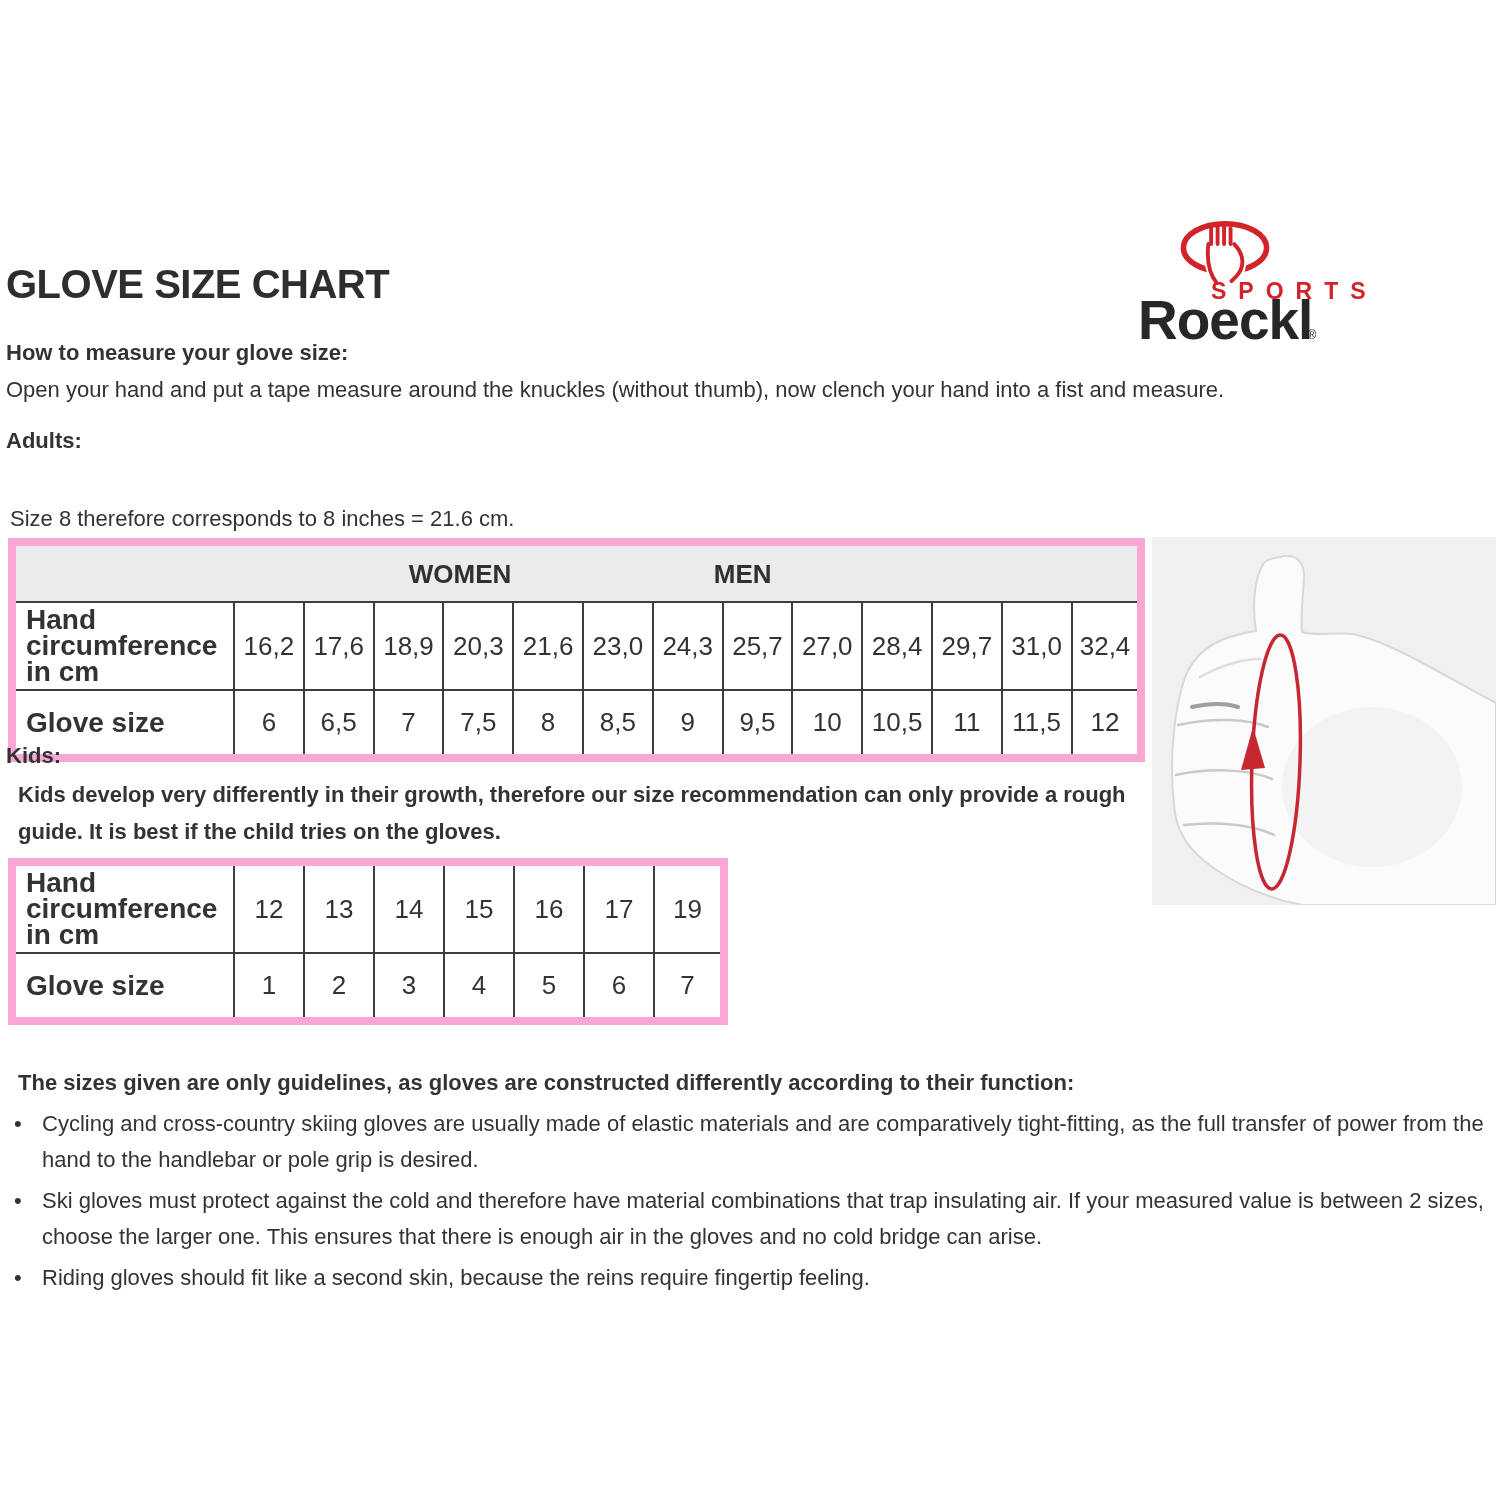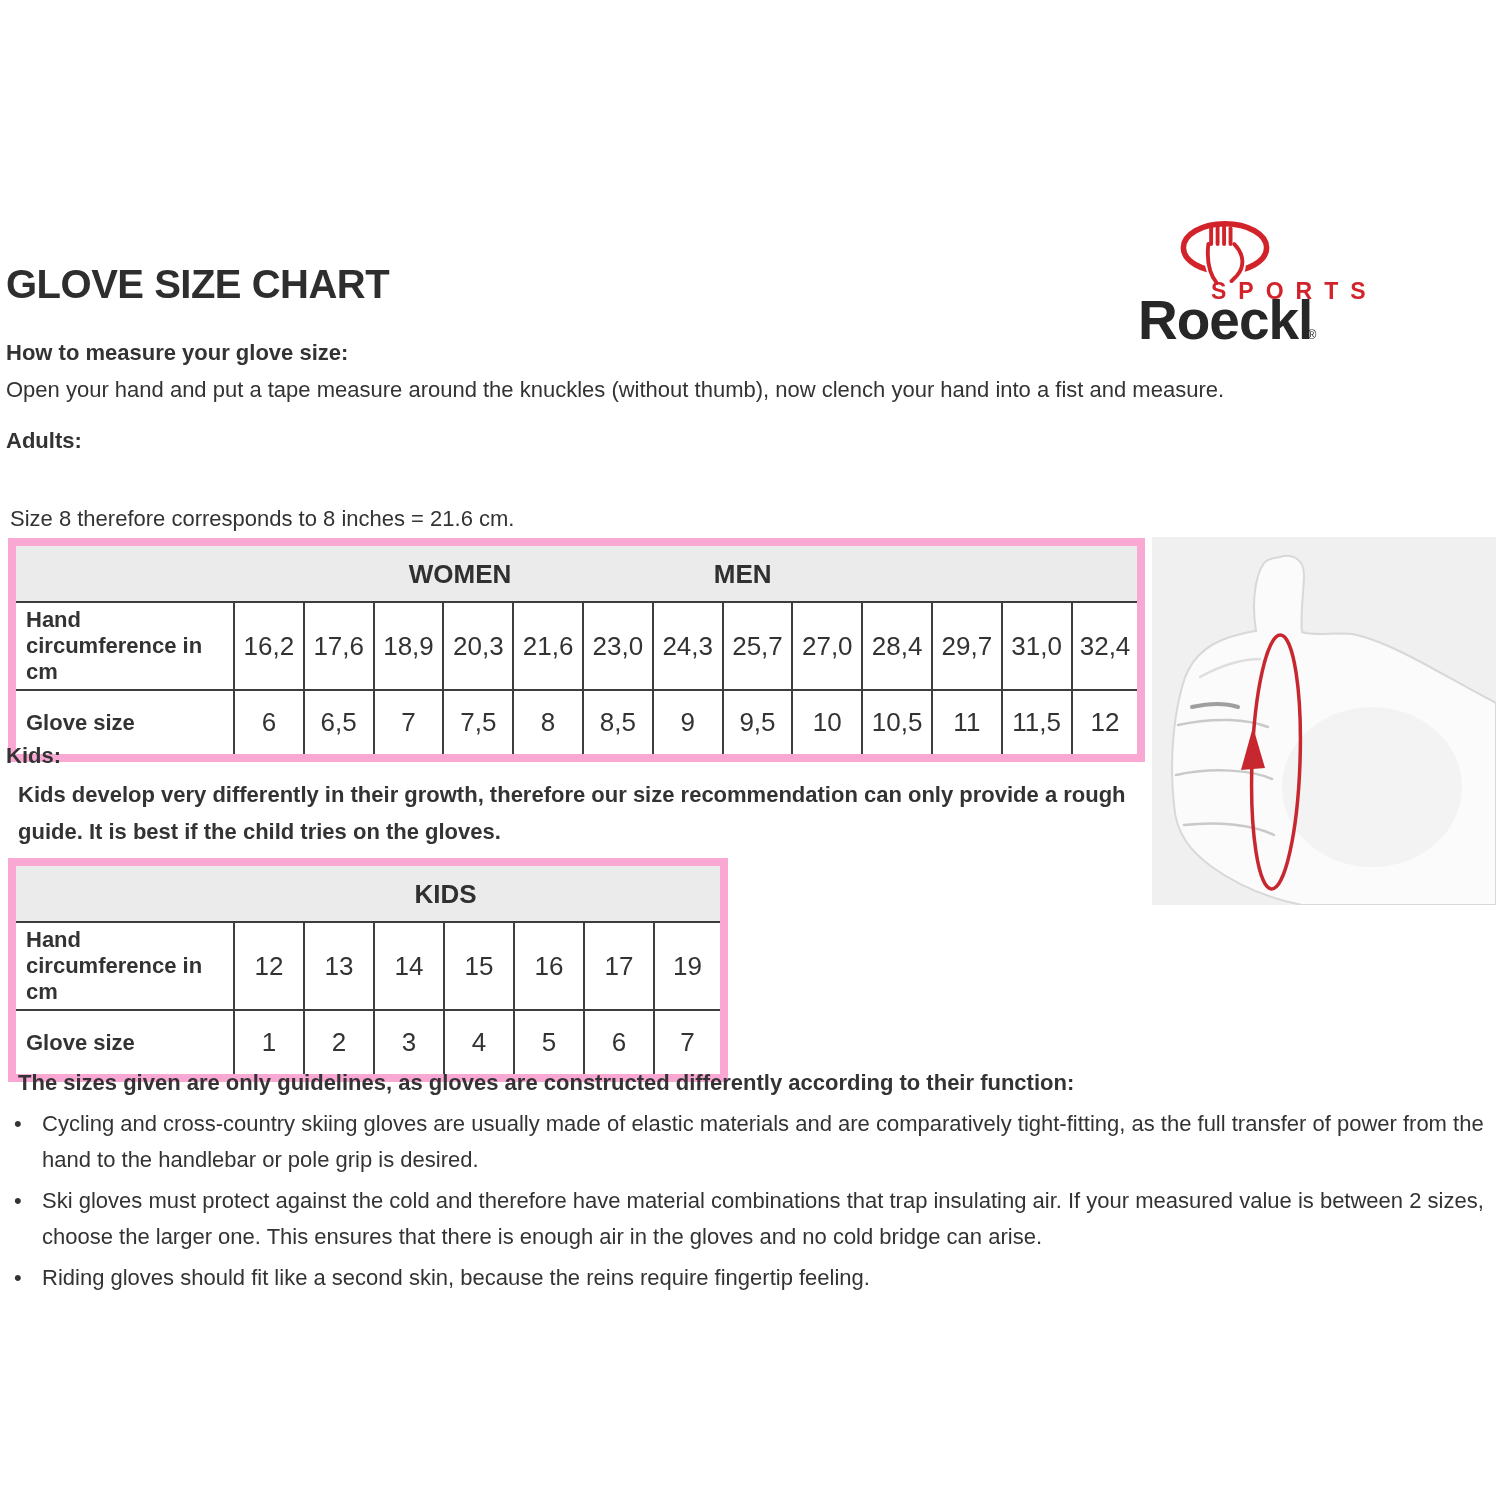--- a/index.html
+++ b/index.html
@@ -21,21 +21,21 @@
   .h1{font-size:40px;font-weight:700;letter-spacing:-0.5px;color:#2e2e2e;line-height:42px;}
   .b{font-weight:700;}
   .txt{font-size:22px;line-height:30px;color:#333333;white-space:nowrap;}
   .txtwrap{font-size:22px;line-height:37px;color:#333333;margin-left:12px;}
 
   
   table.size{position:absolute;border-collapse:collapse;table-layout:fixed;
         border:8px solid #f9a8d4;background:#ffffff;}
   table.size td{border:2px solid #3d3d3d;text-align:center;vertical-align:middle;
         font-size:26px;color:#333333;padding:0;}
-  table.size td.lbl{text-align:left;font-size:22px;font-weight:700;padding:4px 6px 4px 10px;line-height:26px;}
+  table.size td.lbl{text-align:left;font-size:28px;font-weight:700;padding:4px 6px 4px 10px;line-height:26px;}
   table.size tr.ghead td{background:#ebebeb;height:55px;font-weight:700;position:relative;}
   table.size tr.vals td{height:61px;}
   table.size tr.glove td{height:55px;}
   .gspan{position:absolute;top:50%;transform:translate(-50%,-50%);font-size:26px;font-weight:700;color:#303030;white-space:nowrap;}
   #t-adults{left:8px;top:538px;width:1130px;}
   #t-kids{left:8px;top:858px;width:712px;}
   #t-adults .g-women{left:39.6%;}
   #t-adults .g-men{left:64.8%;}
   #t-kids .g-kids{left:61%;}
 
@@ -131,25 +131,20 @@
 
   <div class="abs txt b" style="left:6px;top:741px;">Kids:</div>
   <div class="abs txtwrap b" style="left:6px;top:776px;width:1125px;">Kids develop very differently in their growth, therefore our size recommendation can only provide a rough guide. It is best if the child tries on the gloves.</div>
 
   <table class="size" id="t-kids">
     <colgroup>
       <col style="width:222px;">
       <col span="7" style="width:70px;">
     </colgroup>
     <tbody>
-        <tr class="ghead">
-      <td colspan="8">
-        <span class="gspan g-kids">KIDS</span>
-      </td>
-    </tr>
     <tr class="vals">
       <td class="lbl">Hand circumference in cm</td>
       <td>12</td>
       <td>13</td>
       <td>14</td>
       <td>15</td>
       <td>16</td>
       <td>17</td>
       <td>19</td>
     </tr>

